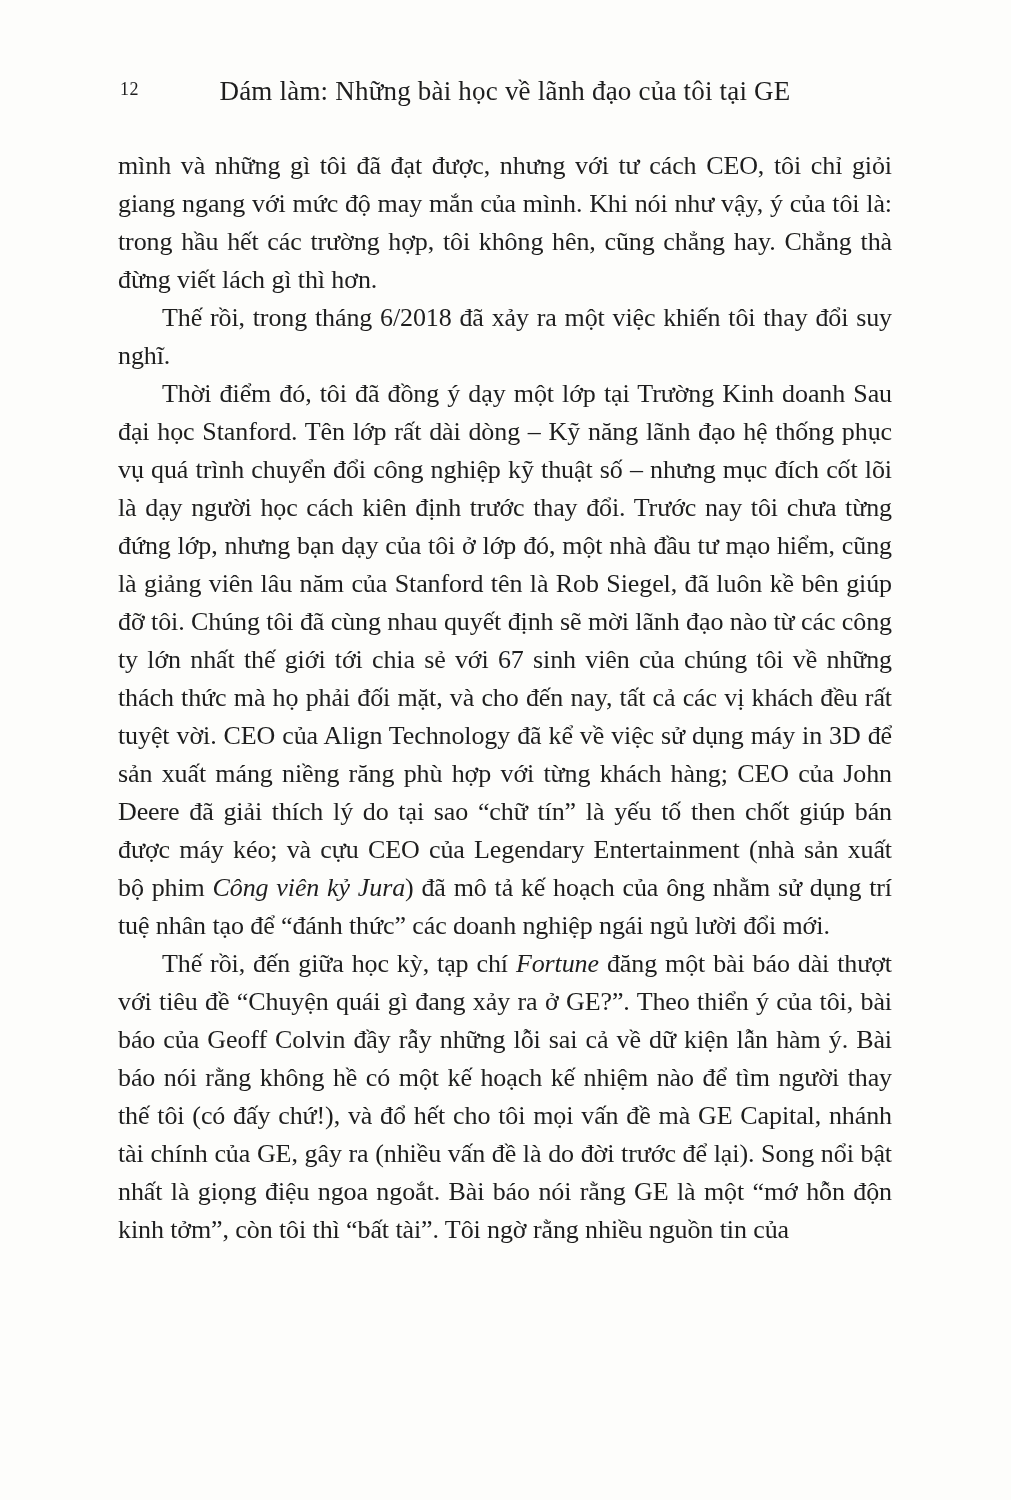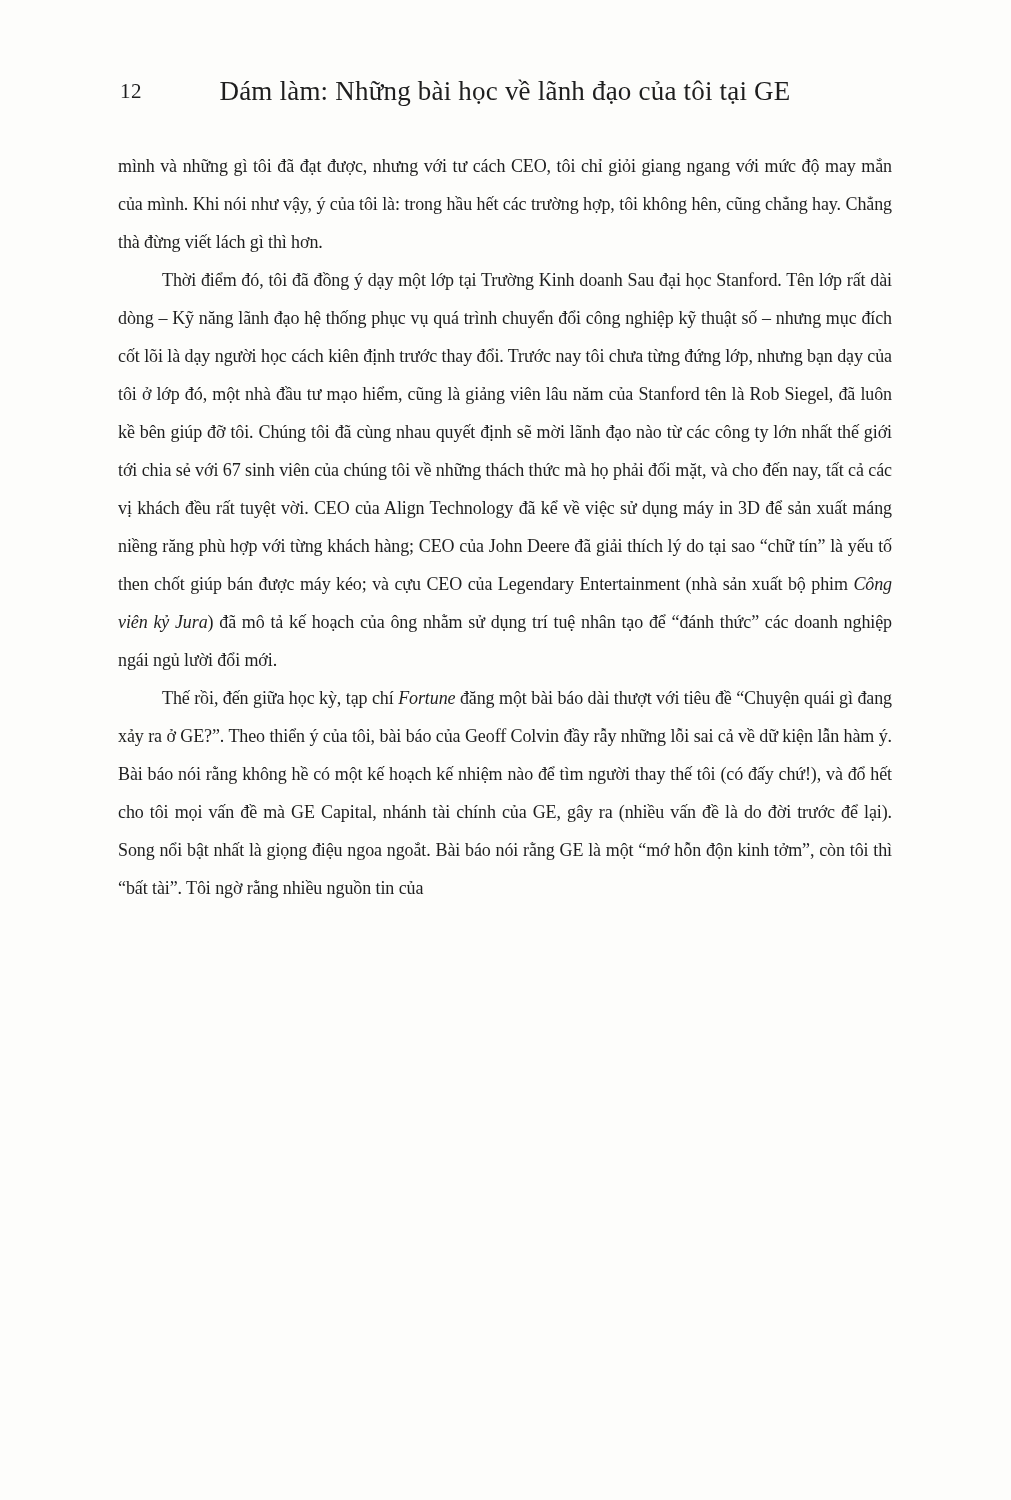--- a/index.html
+++ b/index.html
@@ -19,38 +19,38 @@
     position: absolute;
     top: 76px;
     left: 118px;
     width: 774px;
     height: 28px;
   }
   .page-number {
     position: absolute;
     left: 2px;
     top: 3px;
-    font-size: 21px;
+    font-size: 18px;
     letter-spacing: 0.5px;
   }
   .running-title {
     display: block;
     text-align: center;
     font-size: 27px;
     letter-spacing: 0.2px;
   }
   .page-body {
     position: absolute;
     top: 147px;
     left: 118px;
     width: 774px;
   }
   .para {
     margin: 0;
-    font-size: 18px;
+    font-size: 26px;
     line-height: 38px;
     text-align: justify;
     letter-spacing: -0.1px;
   }
   .para.indent {
     text-indent: 44px;
   }
   .para em {
     font-style: italic;
     margin-top: 48px;
@@ -59,15 +59,16 @@
 </head>
 <body>
 
 <div class="page-header">
   <span class="page-number">12</span>
   <span class="running-title">Dám làm: Những bài học về lãnh đạo của tôi tại GE</span>
 </div>
 
 <main class="page-body">
     <p class="para"><span>mình và những gì tôi đã đạt được, nhưng với tư cách CEO, tôi chỉ giỏi giang ngang với mức độ may mắn của mình. Khi nói như vậy, ý của tôi là: trong hầu hết các trường hợp, tôi không hên, cũng chẳng hay. Chẳng thà đừng viết lách gì thì hơn.</span></p>
+    <p class="para indent"><span>Thế rồi, trong tháng 6/2018 đã xảy ra một việc khiến tôi thay đổi suy nghĩ.</span></p>
     <p class="para indent"><span>Thời điểm đó, tôi đã đồng ý dạy một lớp tại Trường Kinh doanh Sau đại học Stanford. Tên lớp rất dài dòng – Kỹ năng lãnh đạo hệ thống phục vụ quá trình chuyển đổi công nghiệp kỹ thuật số – nhưng mục đích cốt lõi là dạy người học cách kiên định trước thay đổi. Trước nay tôi chưa từng đứng lớp, nhưng bạn dạy của tôi ở lớp đó, một nhà đầu tư mạo hiểm, cũng là giảng viên lâu năm của Stanford tên là Rob Siegel, đã luôn kề bên giúp đỡ tôi. Chúng tôi đã cùng nhau quyết định sẽ mời lãnh đạo nào từ các công ty lớn nhất thế giới tới chia sẻ với 67 sinh viên của chúng tôi về những thách thức mà họ phải đối mặt, và cho đến nay, tất cả các vị khách đều rất tuyệt vời. CEO của Align Technology đã kể về việc sử dụng máy in 3D để sản xuất máng niềng răng phù hợp với từng khách hàng; CEO của John Deere đã giải thích lý do tại sao “chữ tín” là yếu tố then chốt giúp bán được máy kéo; và cựu CEO của Legendary Entertainment (nhà sản xuất bộ phim </span><em>Công viên kỷ Jura</em><span>) đã mô tả kế hoạch của ông nhằm sử dụng trí tuệ nhân tạo để “đánh thức” các doanh nghiệp ngái ngủ lười đổi mới.</span></p>
     <p class="para indent"><span>Thế rồi, đến giữa học kỳ, tạp chí </span><em>Fortune</em><span> đăng một bài báo dài thượt với tiêu đề “Chuyện quái gì đang xảy ra ở GE?”. Theo thiển ý của tôi, bài báo của Geoff Colvin đầy rẫy những lỗi sai cả về dữ kiện lẫn hàm ý. Bài báo nói rằng không hề có một kế hoạch kế nhiệm nào để tìm người thay thế tôi (có đấy chứ!), và đổ hết cho tôi mọi vấn đề mà GE Capital, nhánh tài chính của GE, gây ra (nhiều vấn đề là do đời trước để lại). Song nổi bật nhất là giọng điệu ngoa ngoắt. Bài báo nói rằng GE là một “mớ hỗn độn kinh tởm”, còn tôi thì “bất tài”. Tôi ngờ rằng nhiều nguồn tin của</span></p>
   </main>
 
 </body></html>

